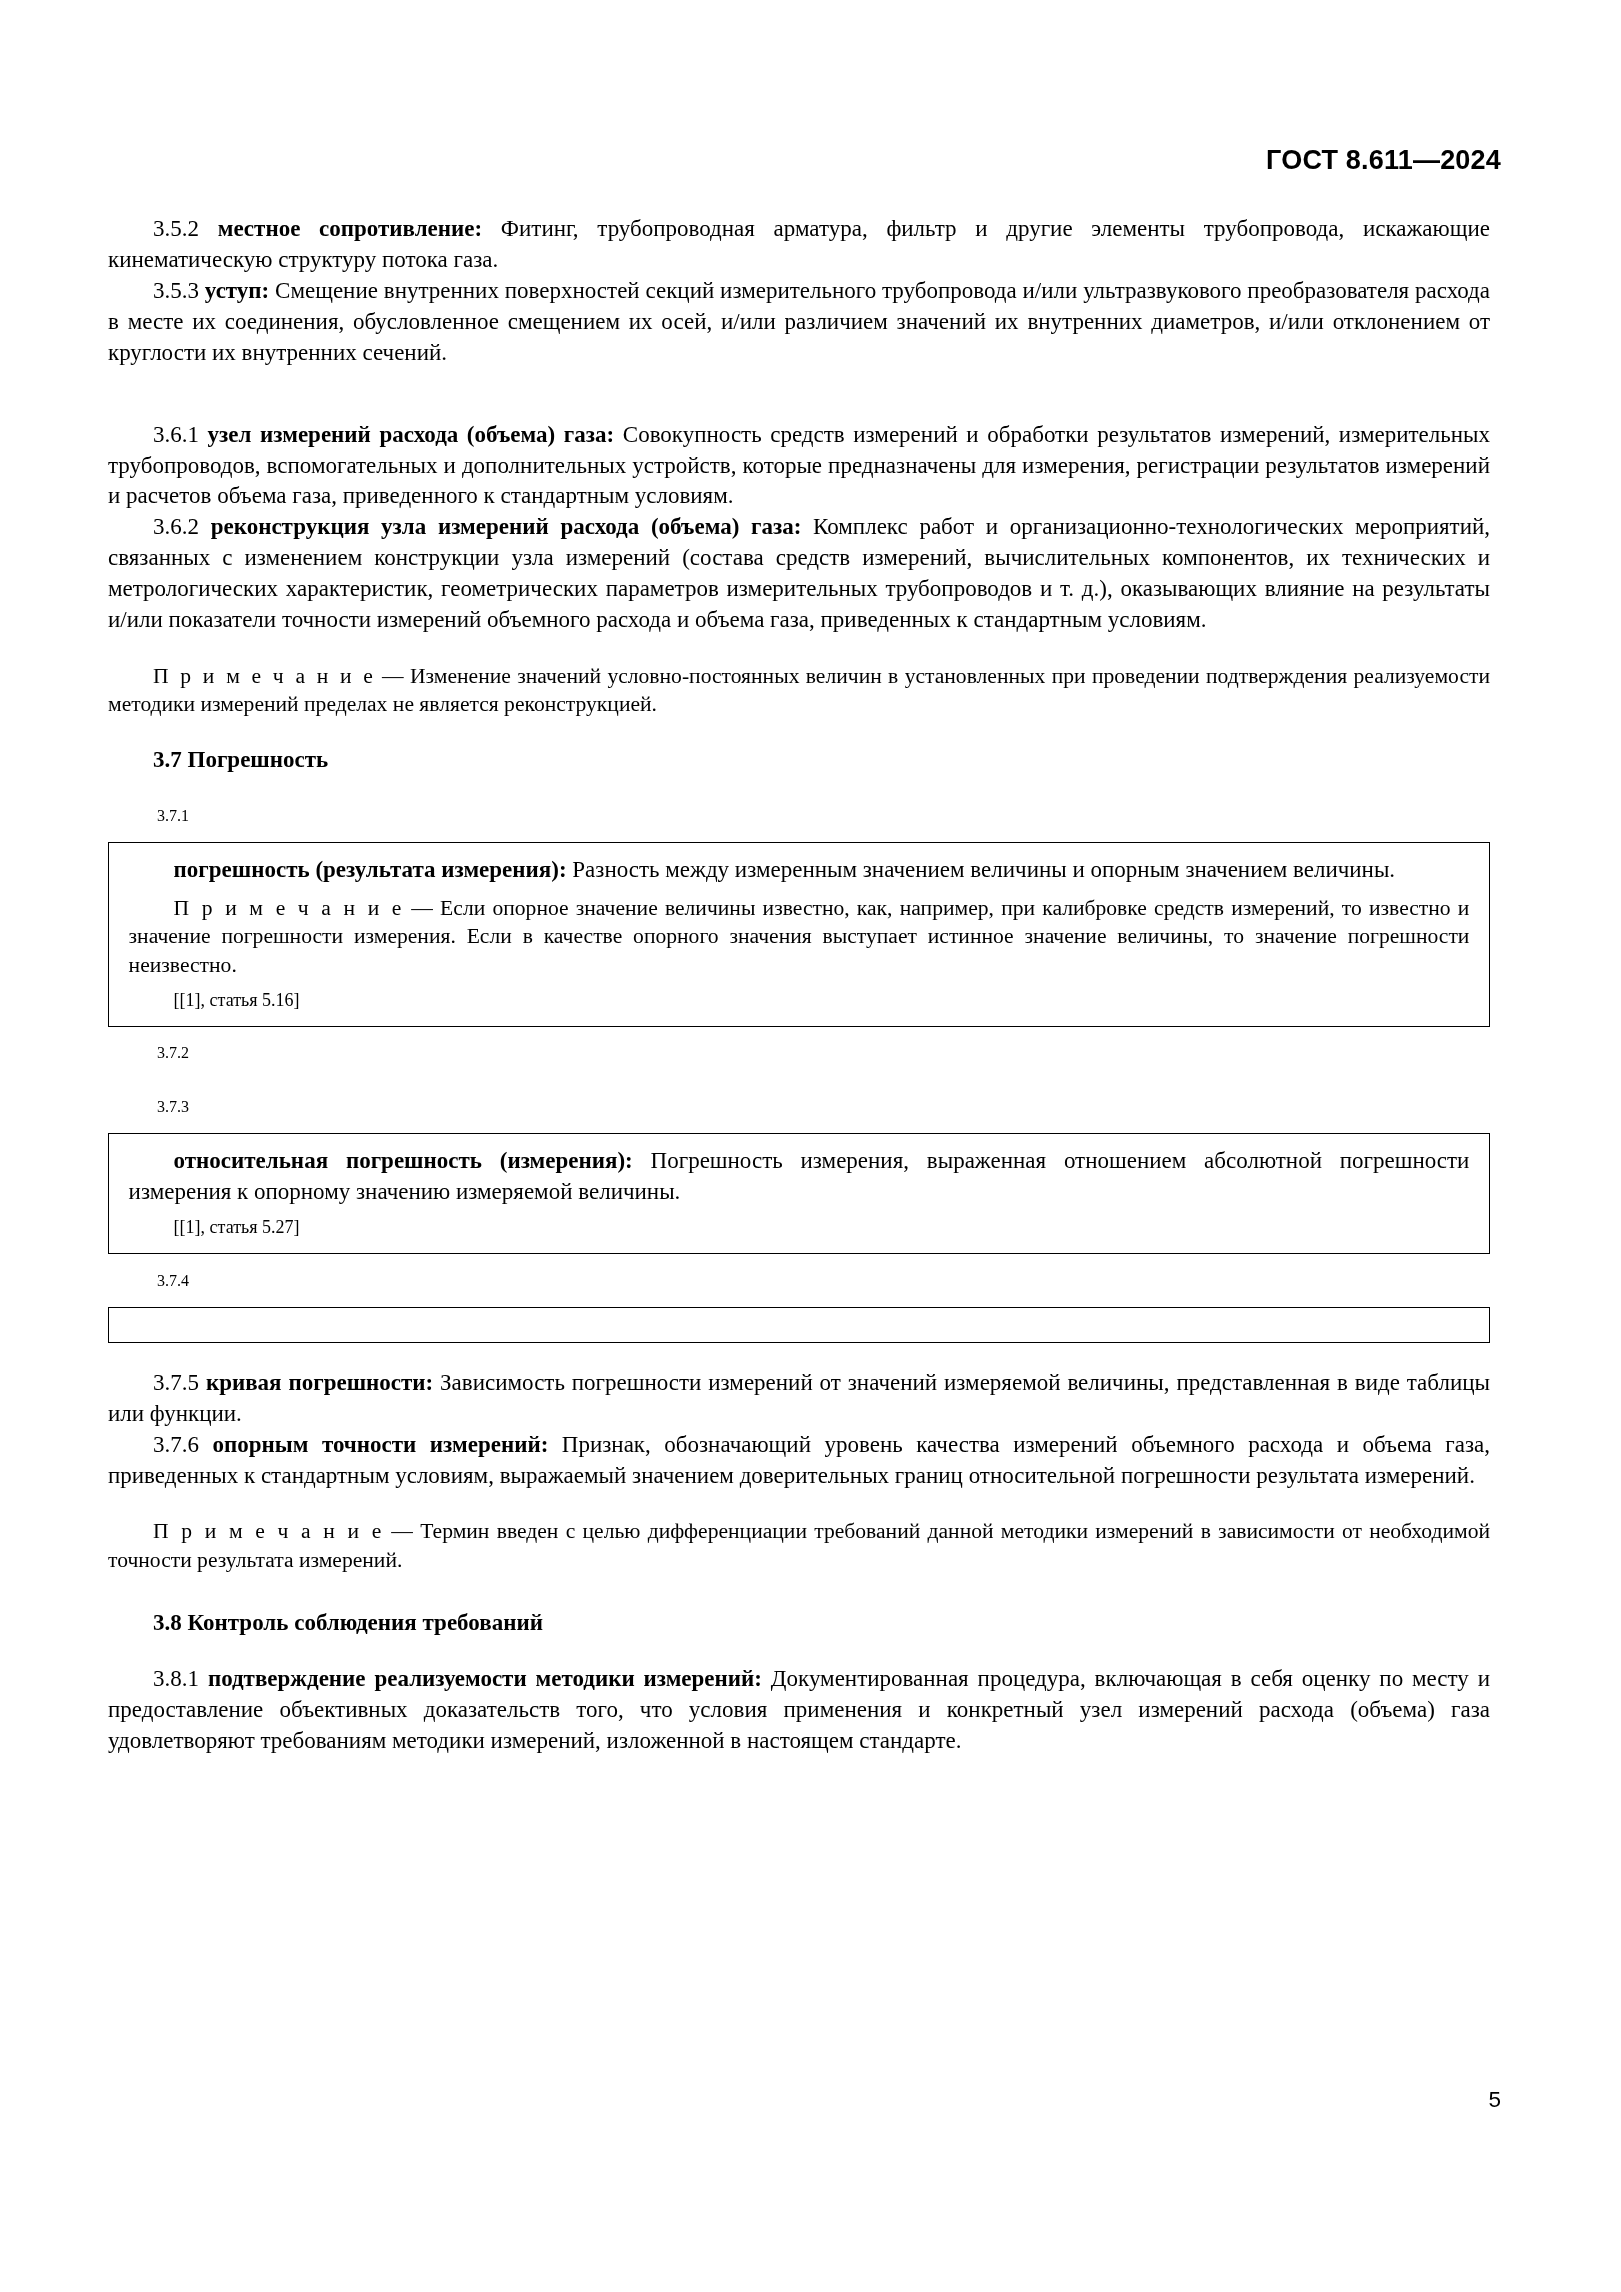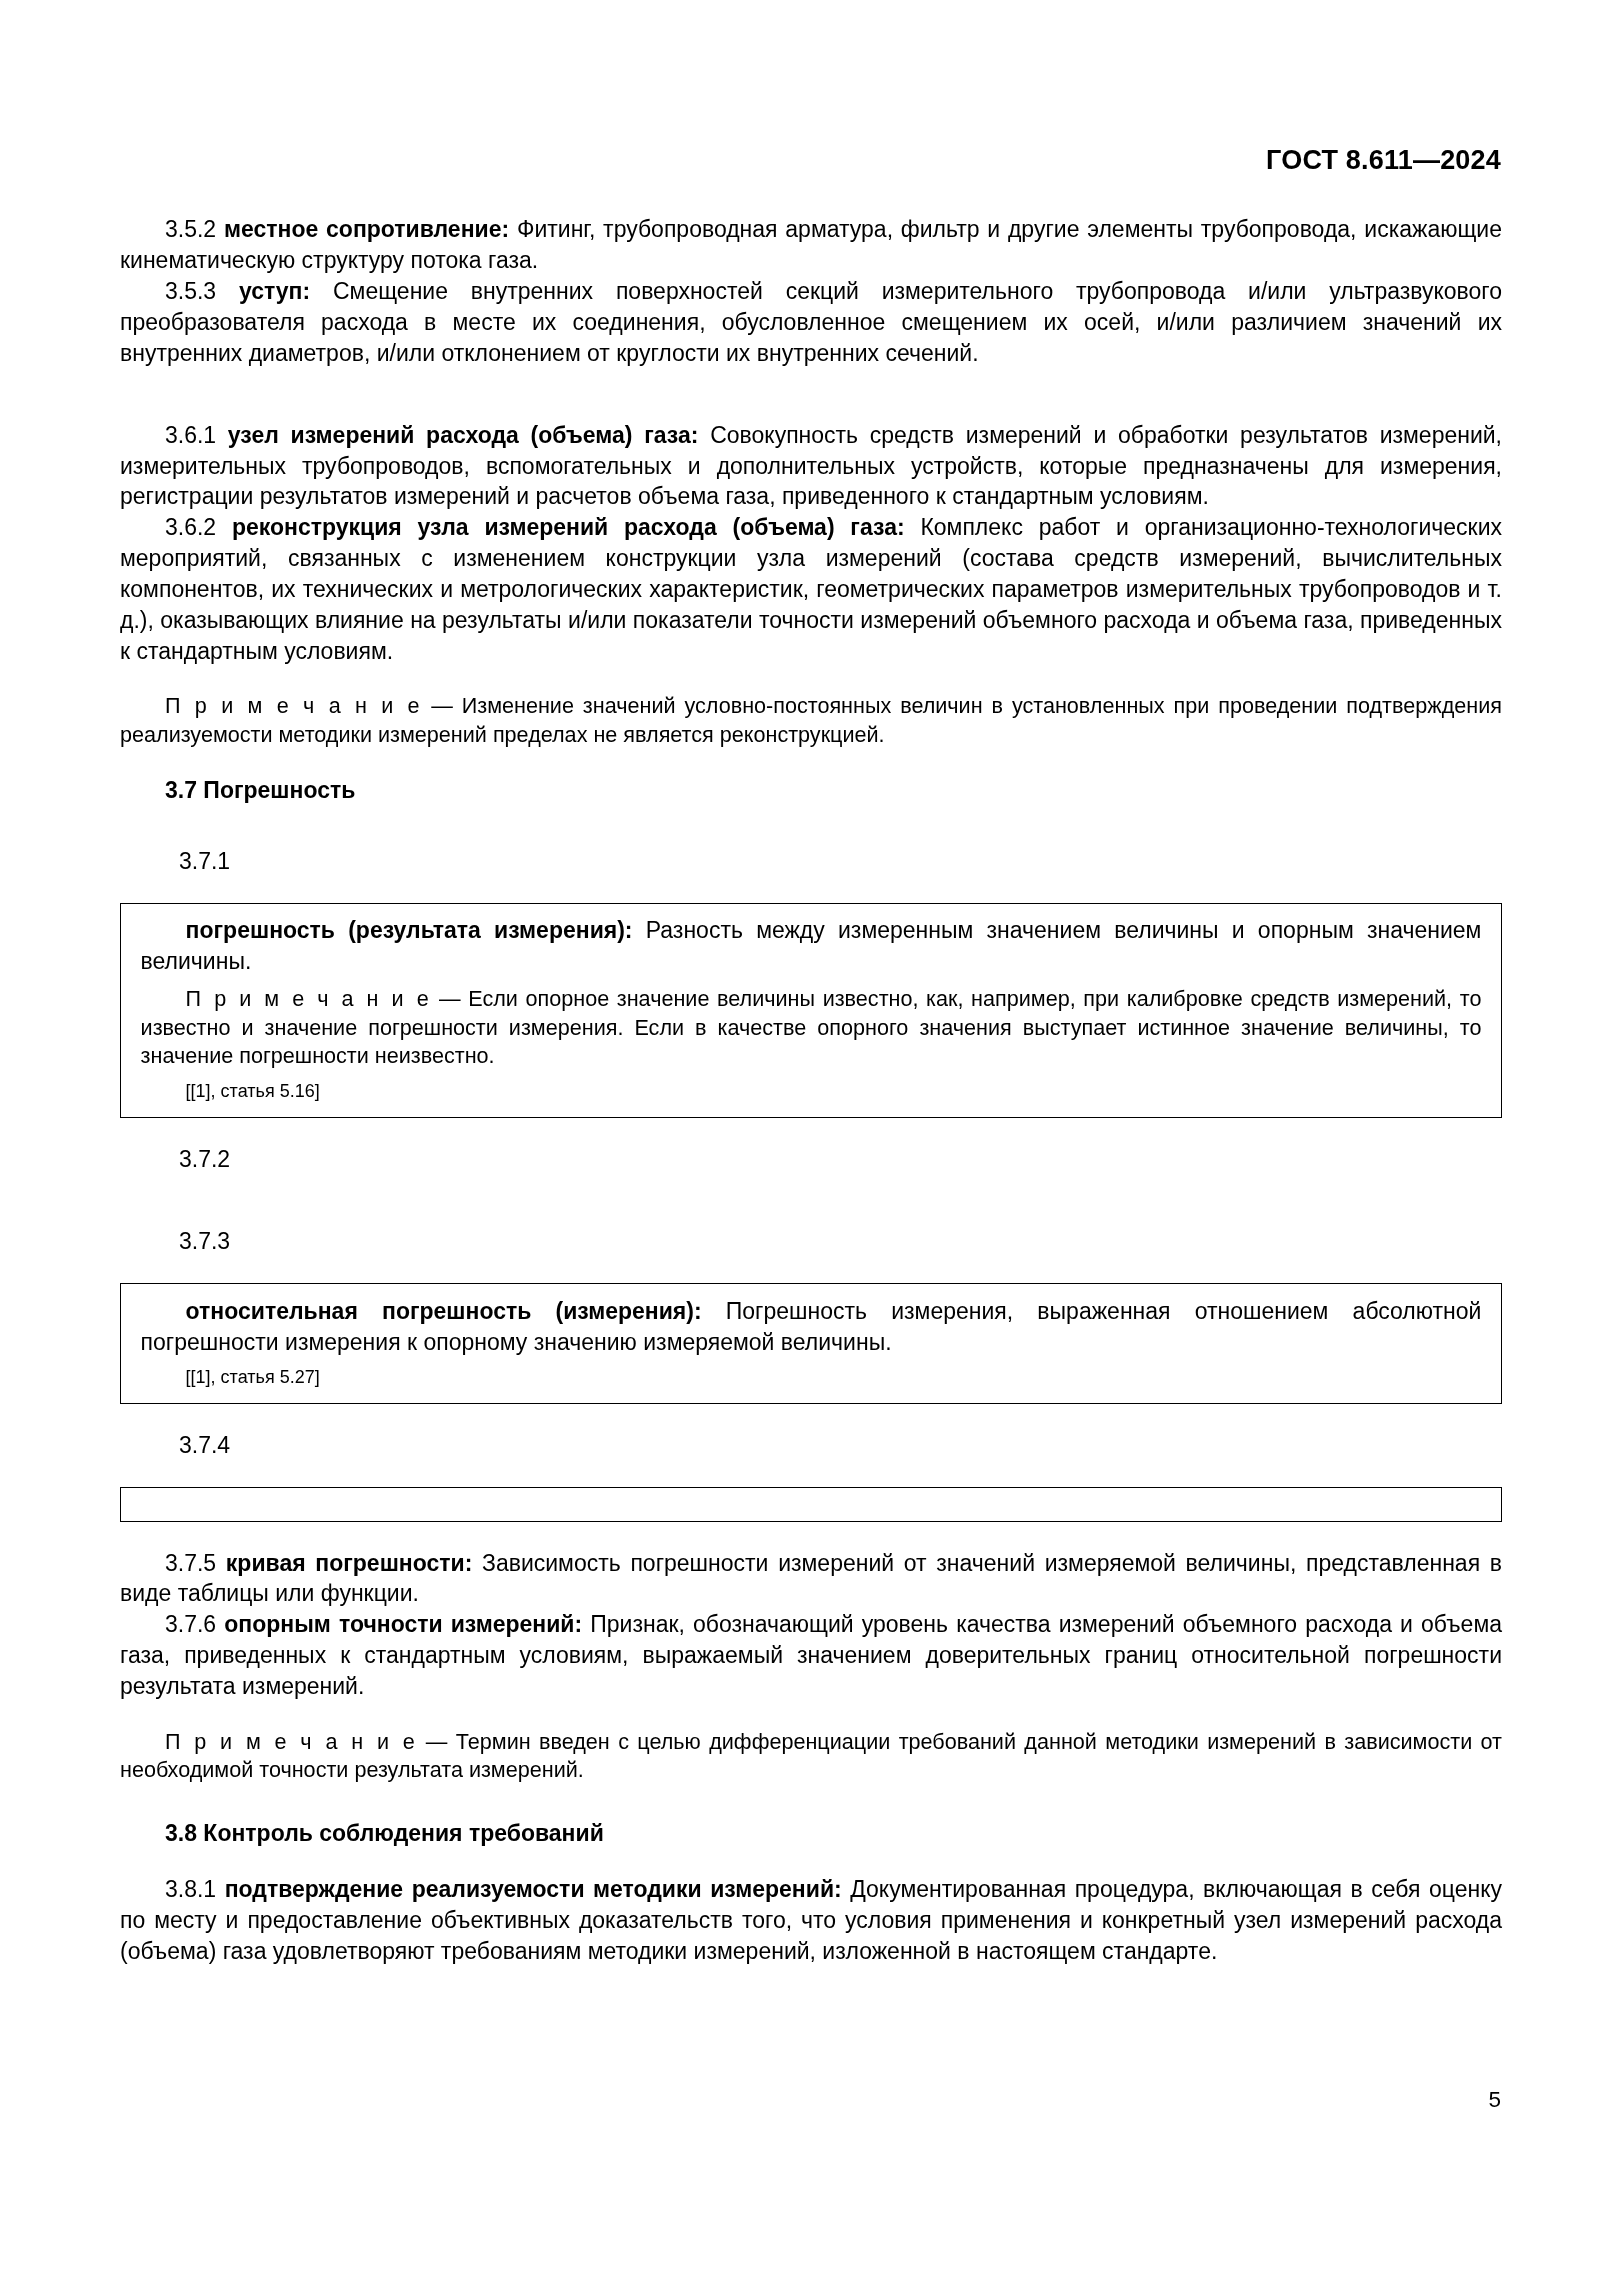--- a/index.html
+++ b/index.html
@@ -24,23 +24,24 @@
     position: absolute;
     top: 145px;
     right: 120px;
     font-size: 27px;
     font-weight: bold;
     letter-spacing: 0.2px;
     white-space: nowrap;
   }
   .content {
     position: absolute;
-    left: 120px;
+    left: 108px;
     top: 214px;
     width: 1382px;
+    font-family: Liberation Serif, serif;
   }
   p {
     margin: 0;
     font-size: 23px;
     line-height: 1.345;
     text-align: justify;
     text-justify: inter-word;
     hyphens: manual;
   }
   .ind {
@@ -80,23 +81,23 @@
   }
   .box p.note {
     text-indent: 45px;
   }
   .box .src {
     font-size: 18px;
     text-indent: 45px;
     margin: 0;
   }
   .clause-num {
-    font-size: 23px;
+    font-size: 16px;
     text-indent: 45px;
-    margin: 14px;
+    margin: 4px;
   }
   .pagenum {
     position: absolute;
     right: 120px;
     top: 2087px;
     font-size: 22.5px;
   }
   .t-gap { height: 11.8px; }
 </style>
 </head>

